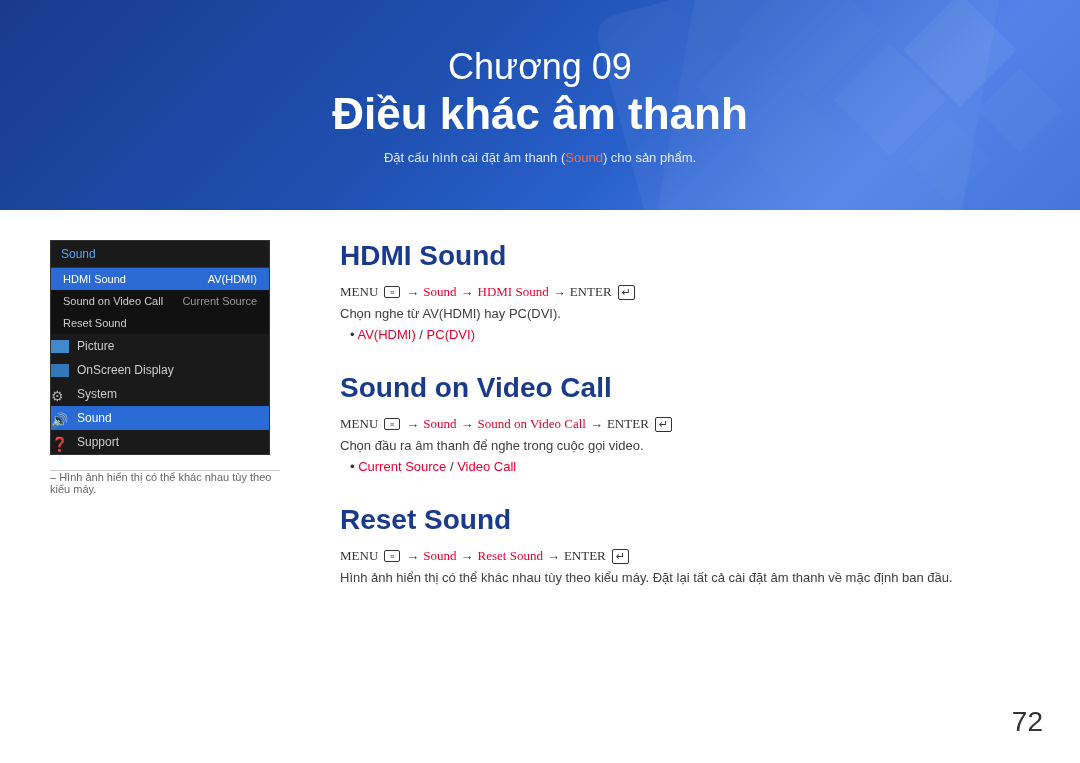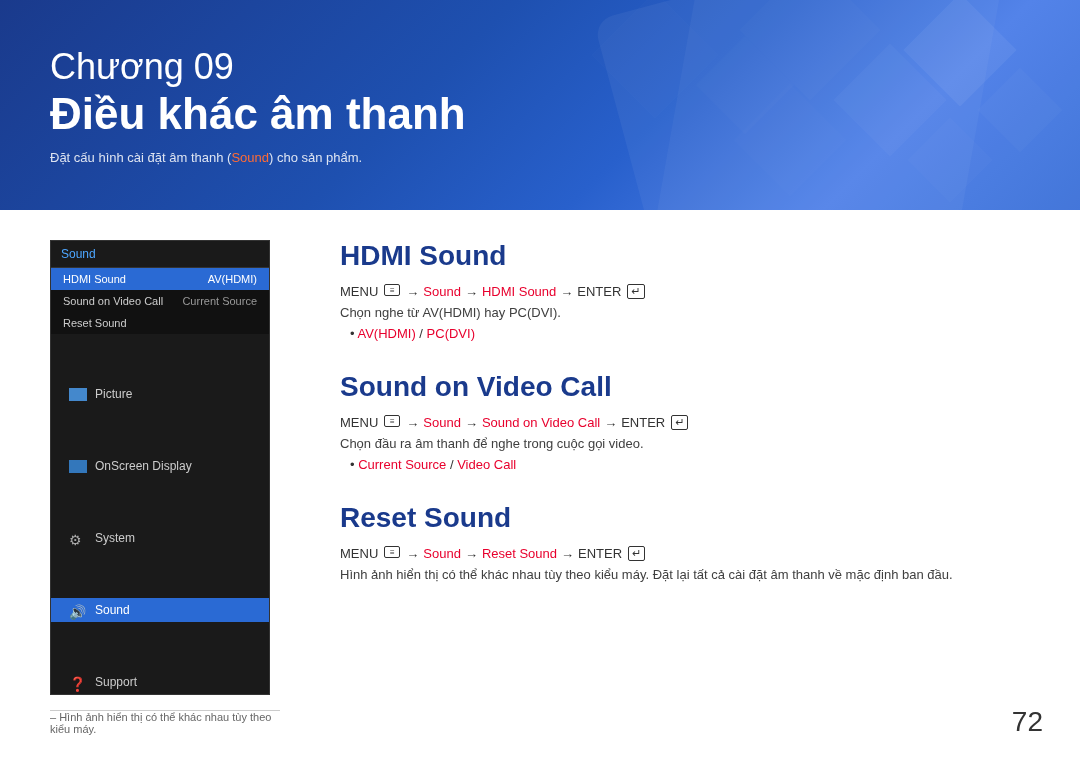--- a/index.html
+++ b/index.html
@@ -16,20 +16,21 @@
     .header-banner {
       width: 100%;
       height: 210px;
       background: linear-gradient(135deg, #1a3a8c 0%, #1e50b0 40%, #2860cc 60%, #4a7de8 80%, #3a6fd8 100%);
       position: relative;
       overflow: hidden;
       display: flex;
       flex-direction: column;
       justify-content: center;
       padding: 20px 50px;
+      text-align: center;
     }
 
     .header-banner::before {
       content: '';
       position: absolute;
       right: -50px;
       top: -50px;
       width: 500px;
       height: 350px;
       background: rgba(255,255,255,0.05);
@@ -119,24 +120,23 @@
       background: #1a1a1a;
       padding: 6px 10px;
       color: #4da6ff;
       font-size: 12px;
       border-bottom: 1px solid #333;
     }
 
     .tv-menu-row {
       display: flex;
       align-items: center;
-      padding: 5px 18px;
+      padding: 5px 0;
       color: #ccc;
       gap: 8px;
-      margin-top: 48px;
     }
     .tv-menu-row.active {
       background: #2a6ad4;
       color: #fff;
     }
     .tv-menu-row .menu-icon {
       width: 18px;
       height: 13px;
       background: #555;
       flex-shrink: 0;
@@ -205,22 +205,24 @@
       font-weight: 700;
       color: #1a3a8c;
       margin-bottom: 12px;
     }
 
     .menu-path {
       font-size: 13px;
       color: #333;
       margin-bottom: 6px;
       display: flex;
+      align-items: center;
       gap: 4px;
       flex-wrap: wrap;
+      font-family: Liberation Serif, serif;
     }
     .menu-path .link {
       color: #e8002d;
     }
     .menu-path .menu-icon-small {
       display: inline-block;
       width: 16px;
       height: 12px;
       border: 1.5px solid #333;
       border-radius: 2px;

